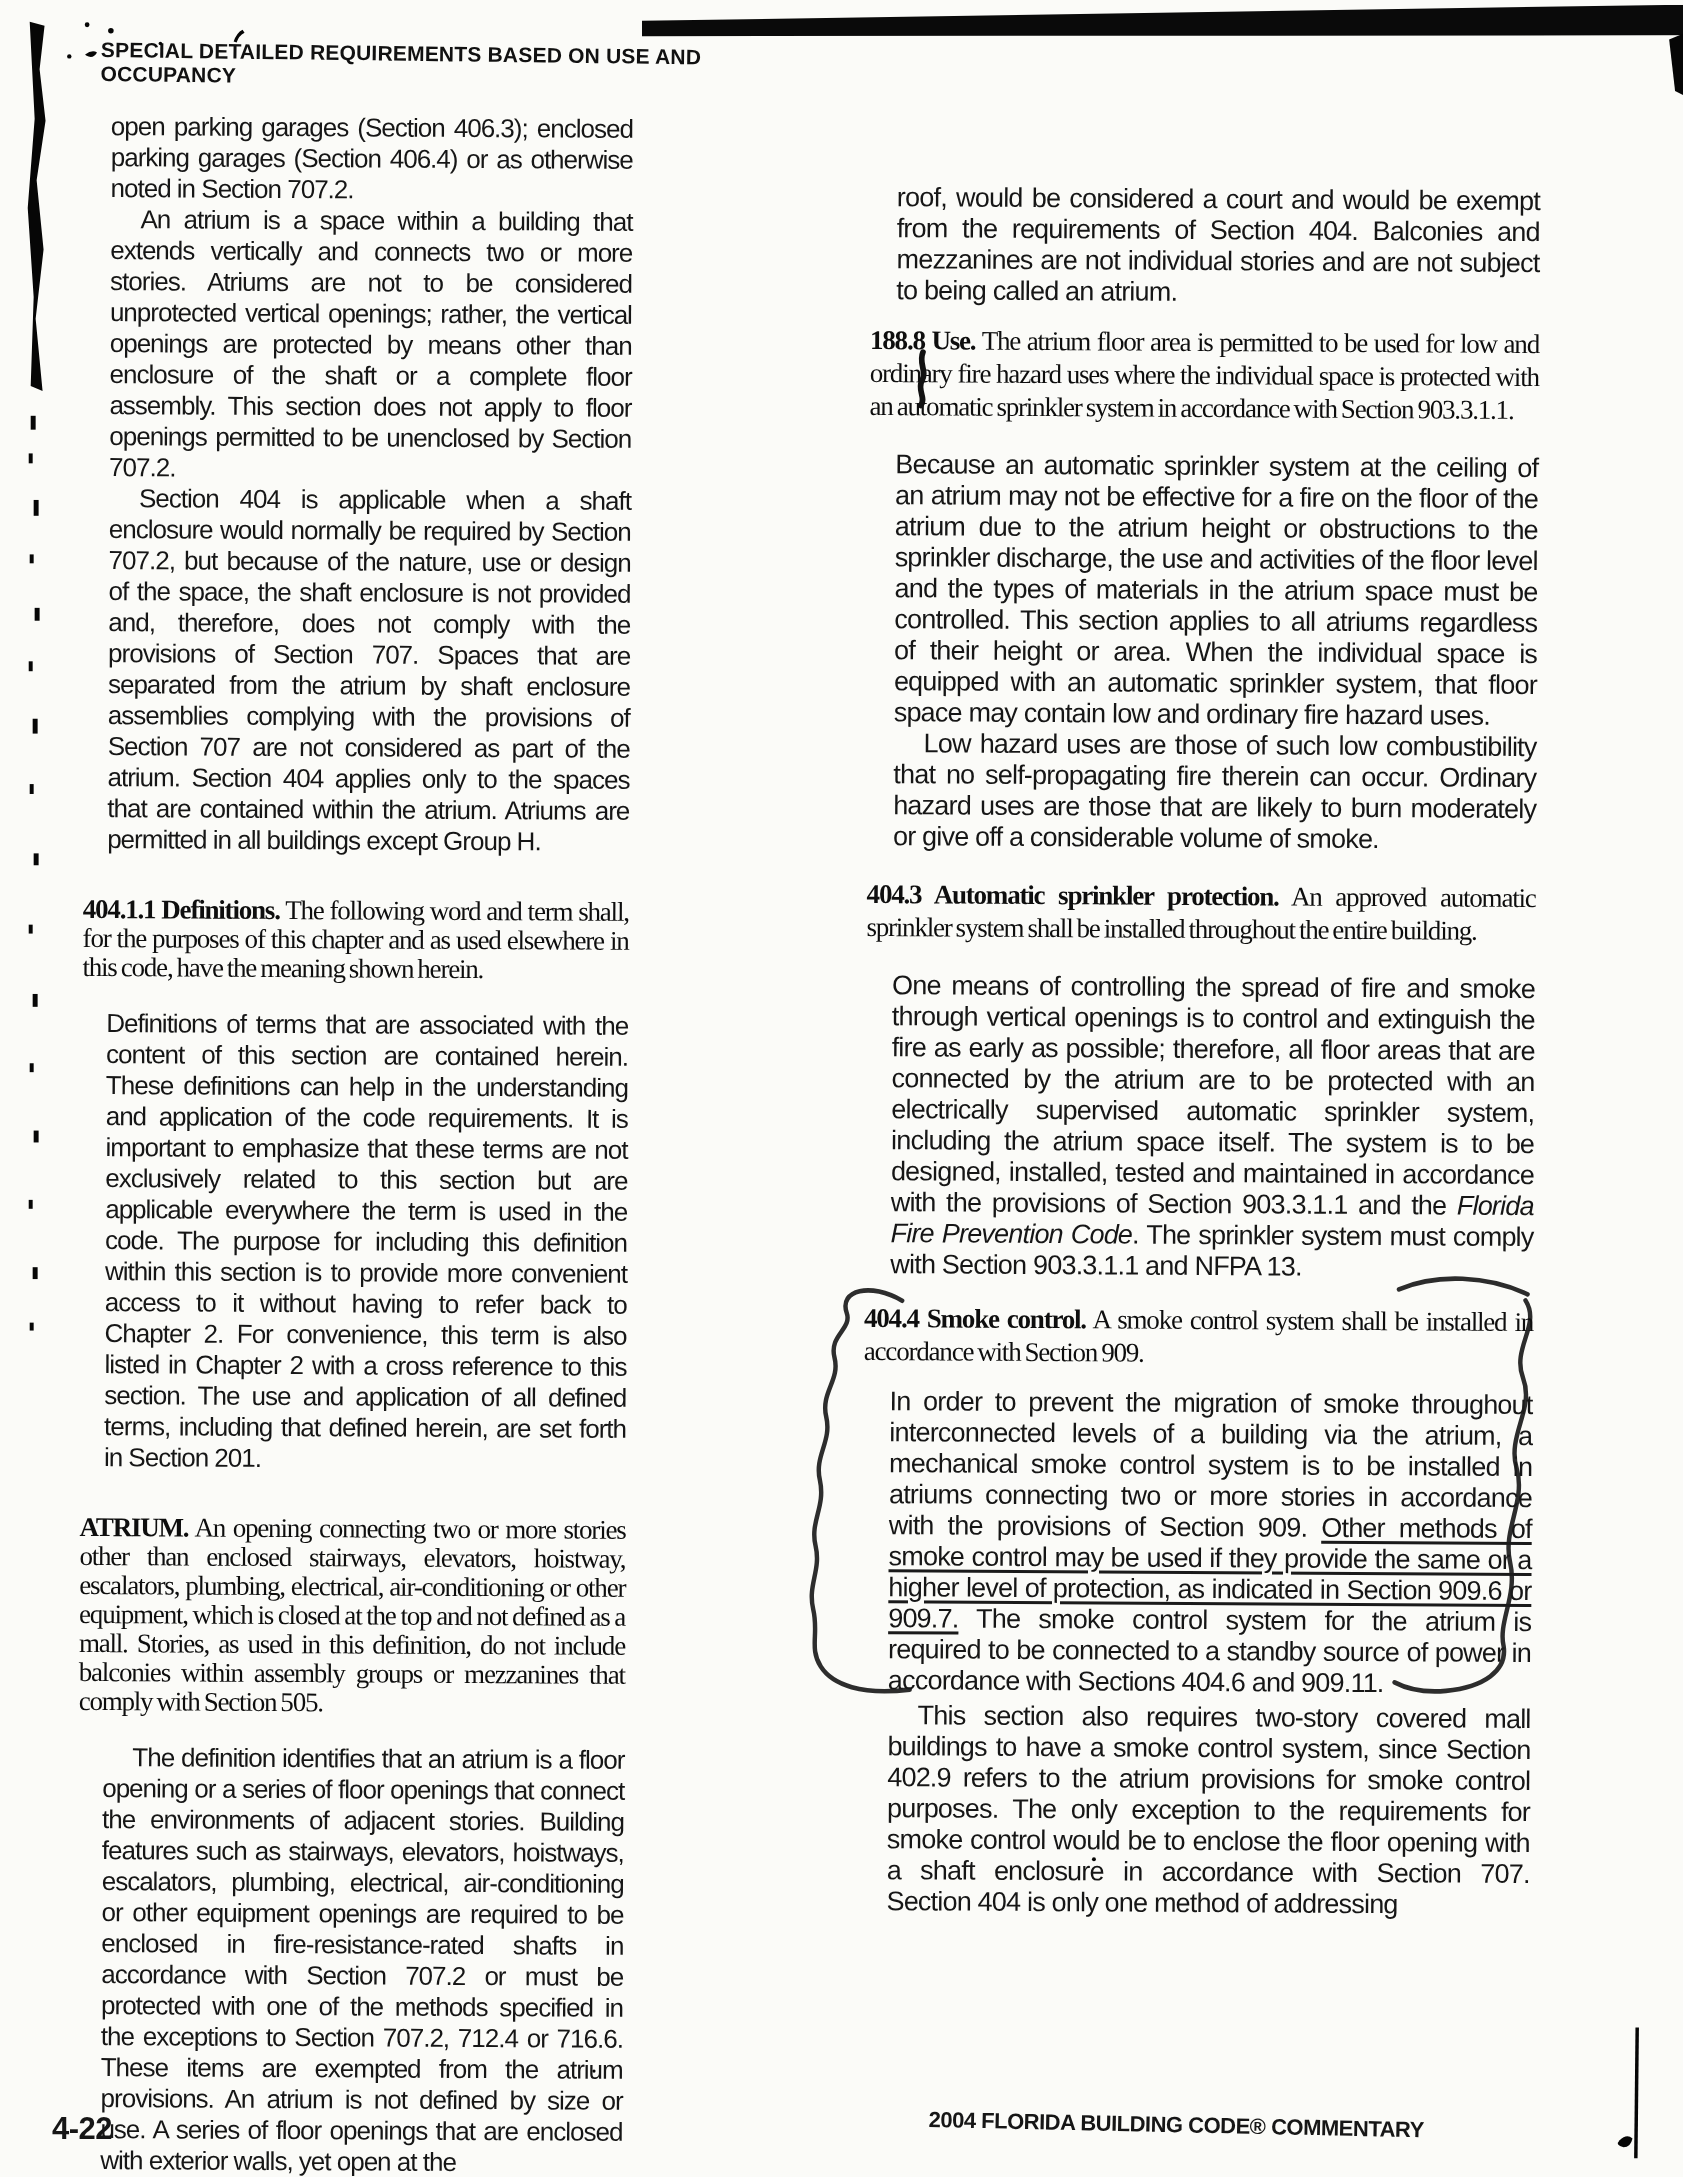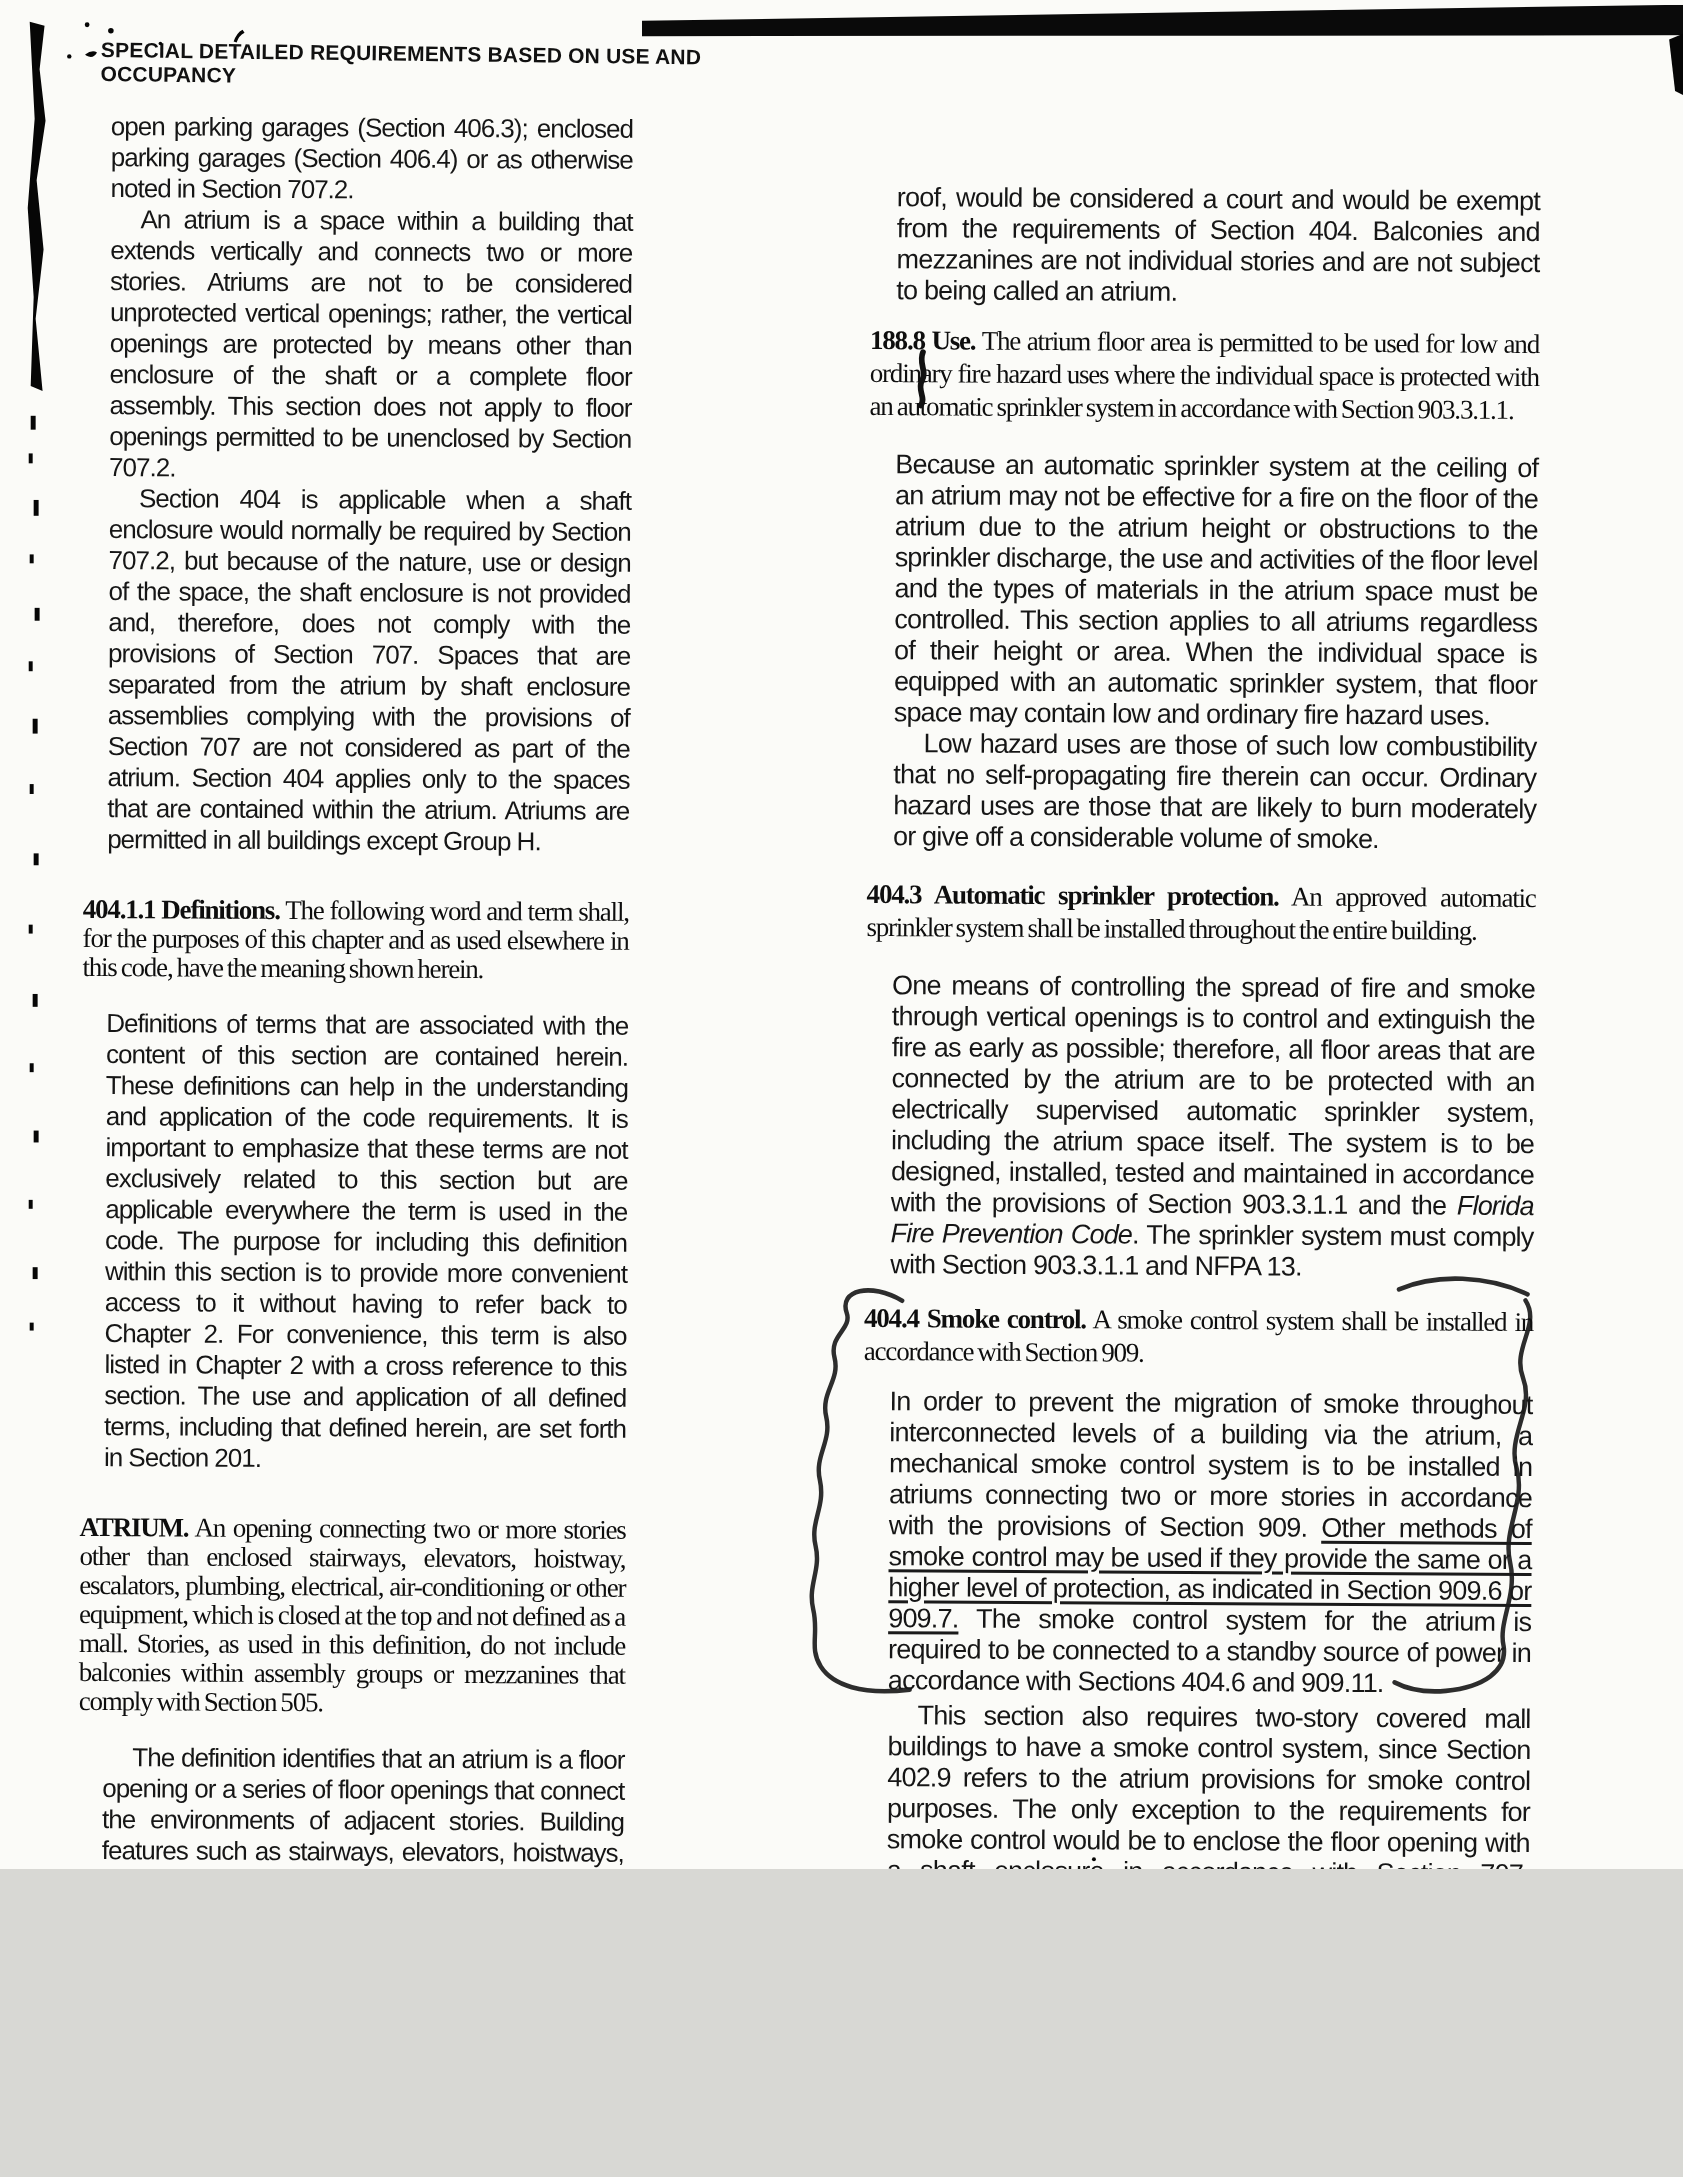--- a/index.html
+++ b/index.html
@@ -1,16 +1,16 @@
 <!DOCTYPE html>
 <html><head>
 <meta charset="utf-8">
 <style>
   html,body{margin:0;padding:0;background:#d8d8d4;}
-  .page{position:relative;width:1683px;height:1869px;background:#fbfbf8;overflow:hidden;
+  .page{position:relative;width:1683px;height:2177px;background:#fbfbf8;overflow:hidden;
         font-family:"Liberation Sans",sans-serif;color:#161616;}
   
   .running-header{position:absolute;left:101px;top:38px;width:634px;
         font-weight:bold;font-size:21px;letter-spacing:0.2px;color:#111;
         transform:rotate(0.7deg);transform-origin:left top;}
   
   .topbar{position:absolute;left:642px;top:6px;width:1042px;height:32px;background:#0a0a0a;
         clip-path:polygon(0 42%,100% 0,100% 96%,0 90%);transform:rotate(-0.15deg);}
   
   .col{position:absolute;text-align:justify;}

